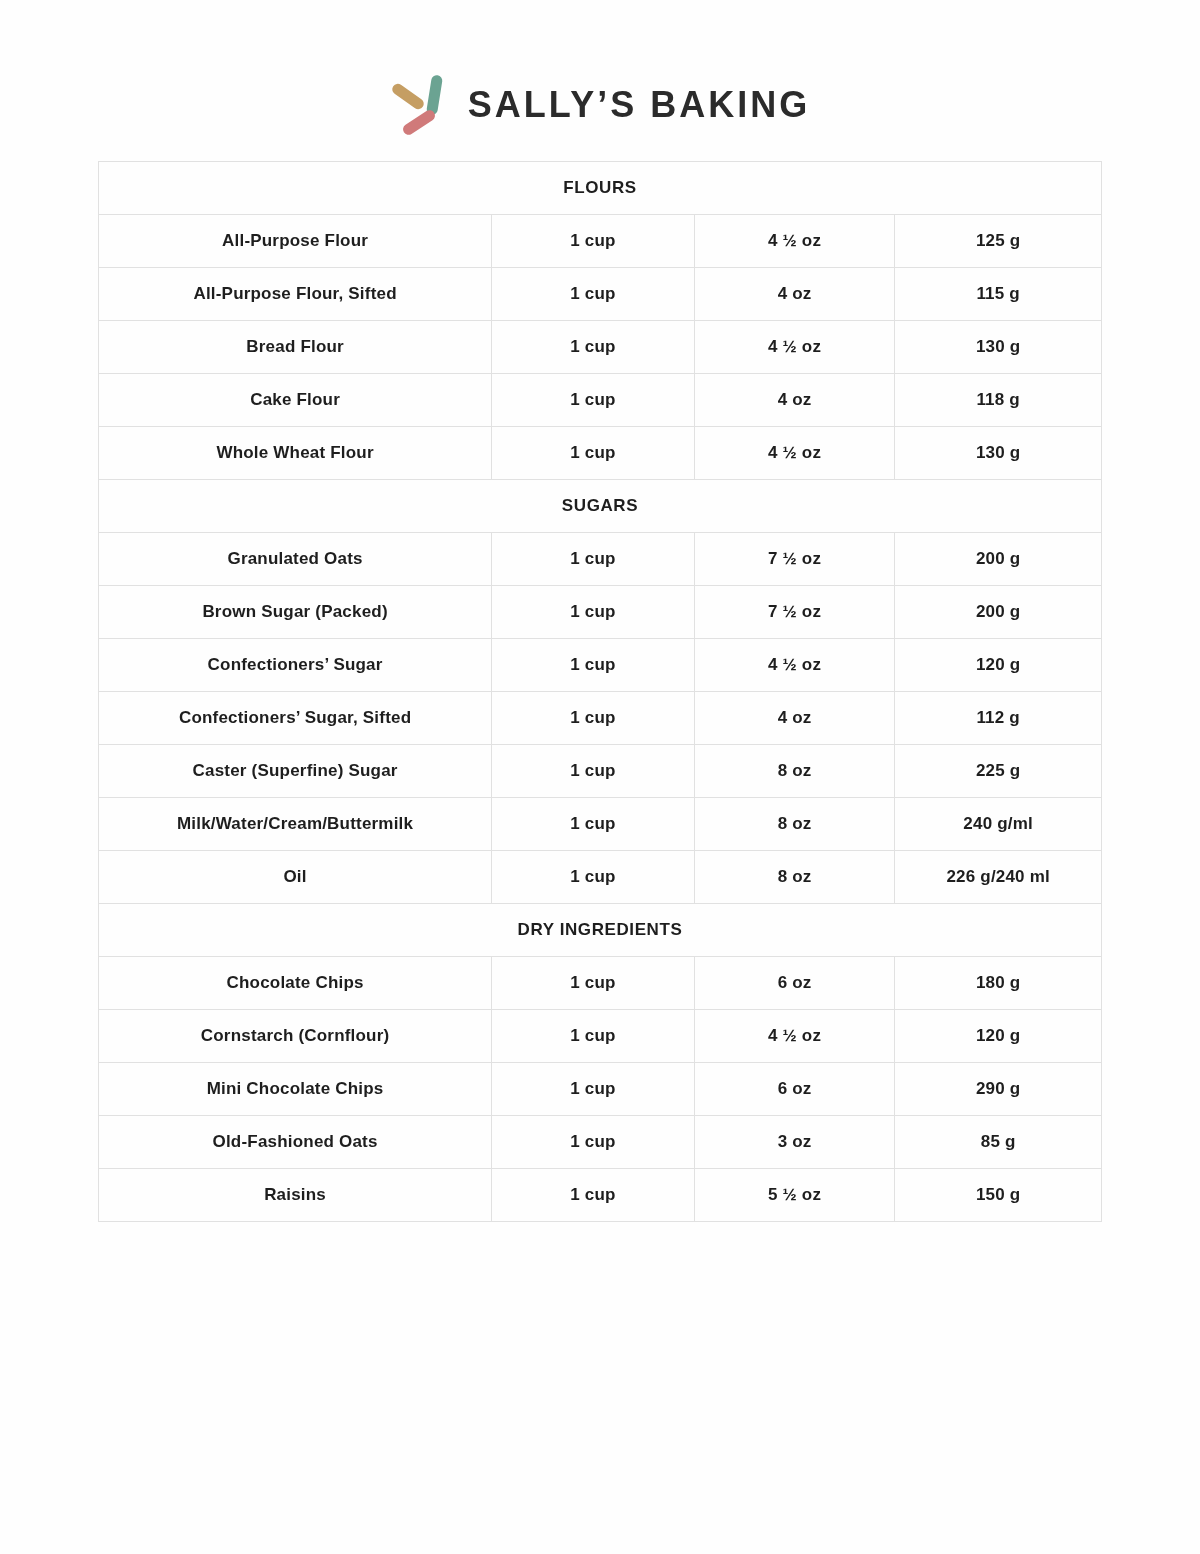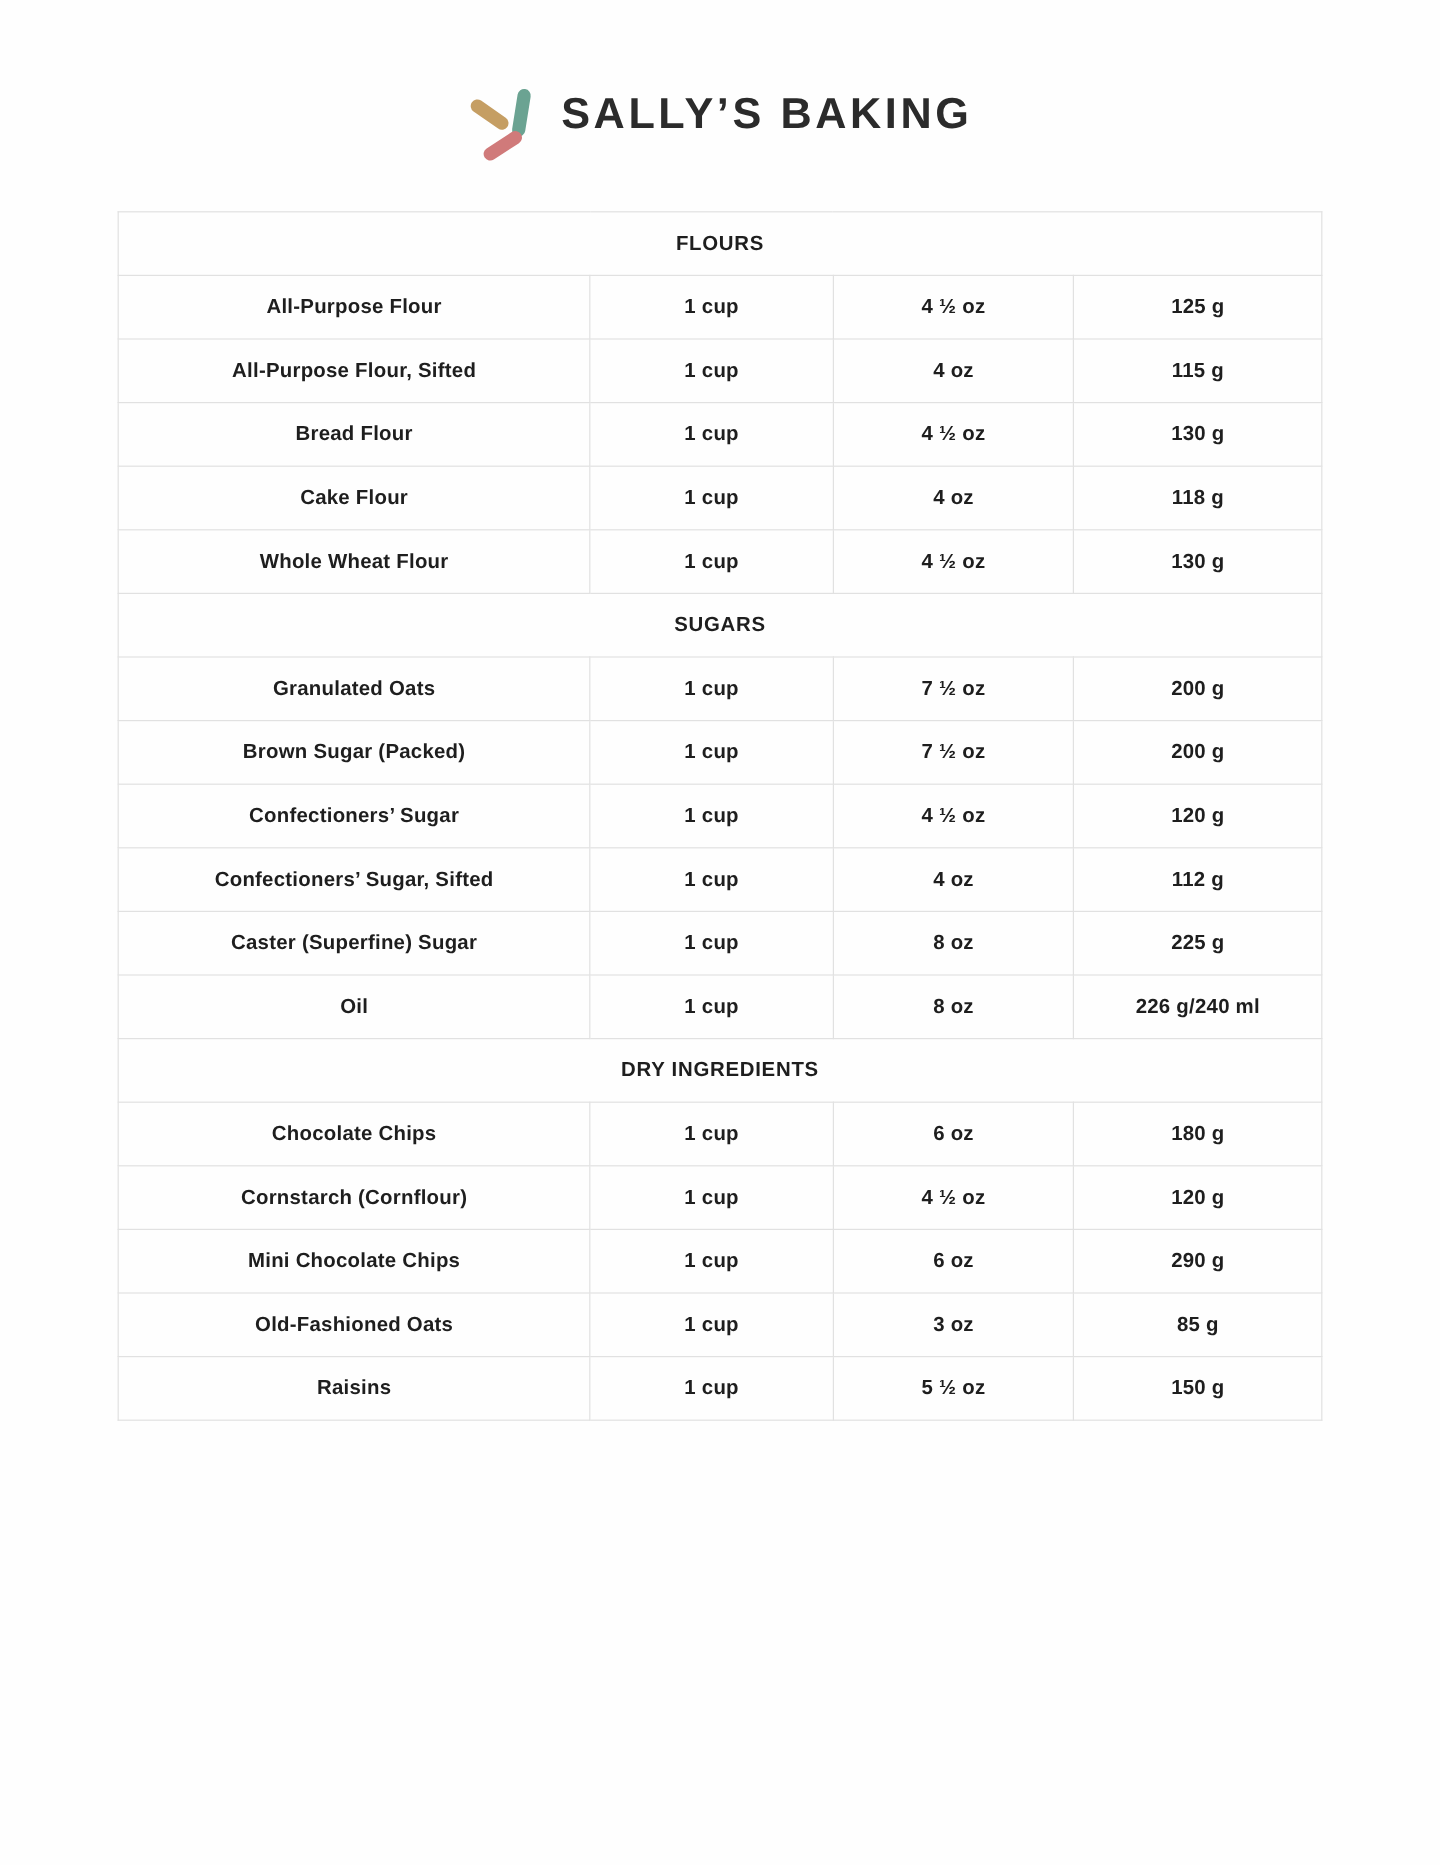--- a/index.html
+++ b/index.html
@@ -12,20 +12,21 @@
     width: 1200px;
     height: 1554px;
     background: #fefefe;
     position: relative;
     overflow: hidden;
   }
   
   .logo-wrap {
     display: flex;
     justify-content: center;
+    align-items: center;
     gap: 20px;
     padding-top: 74px;
     height: 62px;
   }
   .sprinkles {
     position: relative;
     width: 58px;
     height: 60px;
     flex: 0 0 auto;
   }
@@ -51,21 +52,21 @@
   .logo-text {
     font-size: 36px;
     font-weight: bold;
     letter-spacing: 3px;
     color: #2b2b2b;
     white-space: nowrap;
   }
   
   table.conversion {
     width: 1004px;
-    margin: 40px auto 0 auto;
+    margin: 25px auto 0 auto;
     border-collapse: collapse;
     table-layout: fixed;
     border: 1px solid #d4d4d4;
   }
   table.conversion td {
     border: 1px solid #e1e1e1;
     height: 52px;
     text-align: center;
     vertical-align: middle;
     font-size: 17px;
@@ -160,20 +161,26 @@
           <td>4 oz</td>
           <td>112 g</td>
         </tr>
         <tr>
           <td>Caster (Superfine) Sugar</td>
           <td>1 cup</td>
           <td>8 oz</td>
           <td>225 g</td>
         </tr>
         <tr>
+          <td>Milk/Water/Cream/Buttermilk</td>
+          <td>1 cup</td>
+          <td>8 oz</td>
+          <td>240 g/ml</td>
+        </tr>
+        <tr>
           <td>Oil</td>
           <td>1 cup</td>
           <td>8 oz</td>
           <td>226 g/240 ml</td>
         </tr>
         <tr>
           <td colspan="4" class="section-title">DRY INGREDIENTS</td>
         </tr>
         <tr>
           <td>Chocolate Chips</td>

